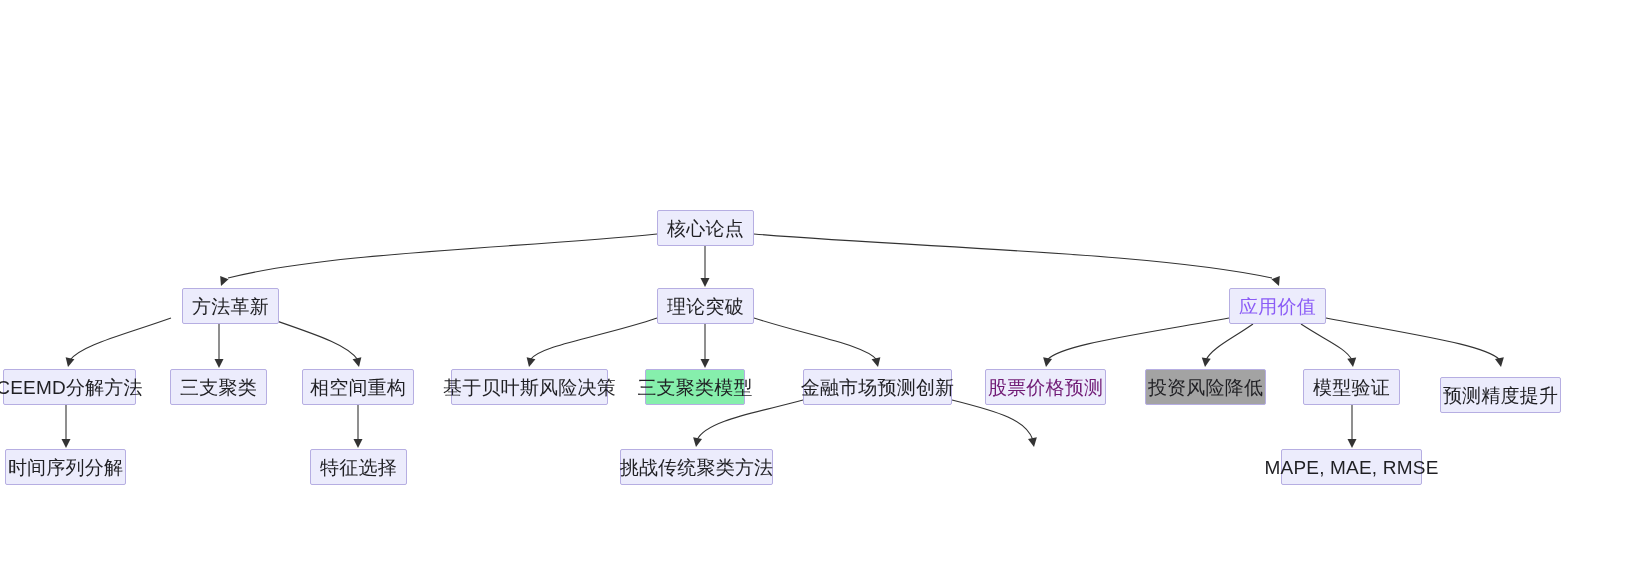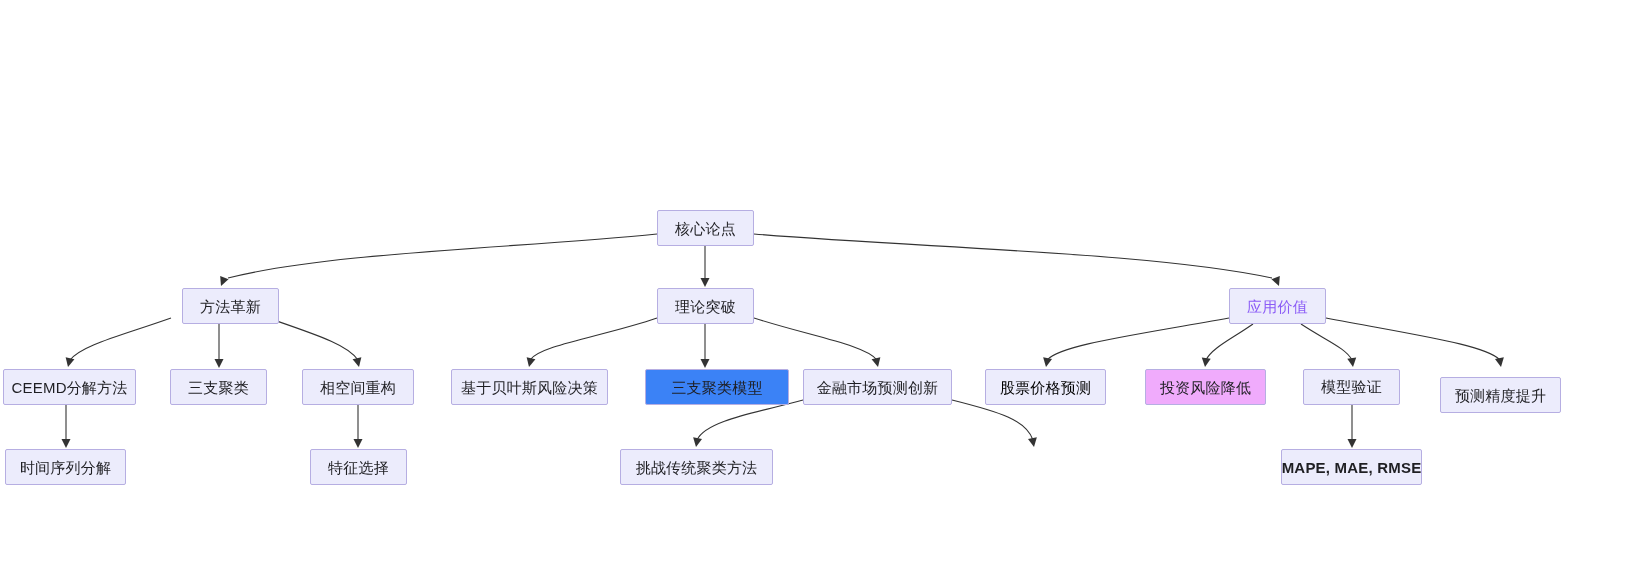--- a/index.html
+++ b/index.html
@@ -40,21 +40,21 @@
   .node {
     position: absolute;
     box-sizing: border-box;
     background: #ececfc;
     border: 1px solid #b6aee2;
     border-radius: 2px;
     display: flex;
     align-items: center;
     justify-content: center;
     color: #1f1f23;
-    font-size: 15px;
+    font-size: 19px;
     line-height: 1;
     letter-spacing: 0.2px;
     white-space: nowrap;
     user-select: none;
   }
   .node-label {
     display: block;
     padding: 0 4px;
   }
 </style>
@@ -118,44 +118,44 @@
       </div>
       <div class="node" style="left: 170px; top: 369px; width: 97px; height: 36px; background: rgb(236, 236, 252); border-color: rgb(182, 174, 226); color: rgb(31, 31, 35);">
         <span class="node-label">三支聚类</span>
       </div>
       <div class="node" style="left: 302px; top: 369px; width: 112px; height: 36px; background: rgb(236, 236, 252); border-color: rgb(182, 174, 226); color: rgb(31, 31, 35);">
         <span class="node-label">相空间重构</span>
       </div>
       <div class="node" style="left: 451px; top: 369px; width: 157px; height: 36px; background: rgb(236, 236, 252); border-color: rgb(182, 174, 226); color: rgb(31, 31, 35);">
         <span class="node-label">基于贝叶斯风险决策</span>
       </div>
-      <div class="node" style="left: 645px; top: 369px; width: 144px; height: 36px; background: #3b82f6; border-color: rgb(182, 174, 226); color: rgb(31, 31, 35);">
+      <div class="node" style="left: 645px; top: 369px; width: 100px; height: 36px; background: #86efac; border-color: rgb(182, 174, 226); color: rgb(31, 31, 35);">
         <span class="node-label">三支聚类模型</span>
       </div>
       <div class="node" style="left: 803px; top: 369px; width: 149px; height: 36px; background: rgb(236, 236, 252); border-color: rgb(182, 174, 226); color: rgb(31, 31, 35);">
         <span class="node-label">金融市场预测创新</span>
       </div>
-      <div class="node" style="left: 985px; top: 369px; width: 121px; height: 36px; background: rgb(236, 236, 252); border-color: rgb(182, 174, 226); color: #000000;">
+      <div class="node" style="left: 985px; top: 369px; width: 121px; height: 36px; background: rgb(236, 236, 252); border-color: rgb(182, 174, 226); color: #701a75;">
         <span class="node-label">股票价格预测</span>
       </div>
-      <div class="node" style="left: 1145px; top: 369px; width: 121px; height: 36px; background: #f0abfc; border-color: rgb(182, 174, 226); color: rgb(31, 31, 35);">
+      <div class="node" style="left: 1145px; top: 369px; width: 121px; height: 36px; background: #a3a3a3; border-color: rgb(182, 174, 226); color: rgb(31, 31, 35);">
         <span class="node-label">投资风险降低</span>
       </div>
       <div class="node" style="left: 1303px; top: 369px; width: 97px; height: 36px; background: rgb(236, 236, 252); border-color: rgb(182, 174, 226); color: rgb(31, 31, 35); font-family: Liberation Serif, serif;">
         <span class="node-label">模型验证</span>
       </div>
       <div class="node" style="left: 1440px; top: 369px; width: 121px; height: 36px; background: rgb(236, 236, 252); border-color: rgb(182, 174, 226); color: rgb(31, 31, 35); margin-top: 8px;">
         <span class="node-label">预测精度提升</span>
       </div>
       <div class="node" style="left: 5px; top: 449px; width: 121px; height: 36px; background: rgb(236, 236, 252); border-color: rgb(182, 174, 226); color: rgb(31, 31, 35); text-align: right;">
         <span class="node-label">时间序列分解</span>
       </div>
       <div class="node" style="left: 310px; top: 449px; width: 97px; height: 36px; background: rgb(236, 236, 252); border-color: rgb(182, 174, 226); color: rgb(31, 31, 35);">
         <span class="node-label">特征选择</span>
       </div>
       <div class="node" style="left: 620px; top: 449px; width: 153px; height: 36px; background: rgb(236, 236, 252); border-color: rgb(182, 174, 226); color: rgb(31, 31, 35);">
         <span class="node-label">挑战传统聚类方法</span>
       </div>
-      <div class="node" style="left: 1281px; top: 449px; width: 141px; height: 36px; background: rgb(236, 236, 252); border-color: rgb(182, 174, 226); color: rgb(31, 31, 35); font-weight: bold;">
+      <div class="node" style="left: 1281px; top: 449px; width: 141px; height: 36px; background: rgb(236, 236, 252); border-color: rgb(182, 174, 226); color: rgb(31, 31, 35);">
         <span class="node-label">MAPE, MAE, RMSE</span>
       </div>
     </div>
 </div>
 
 </body></html>

